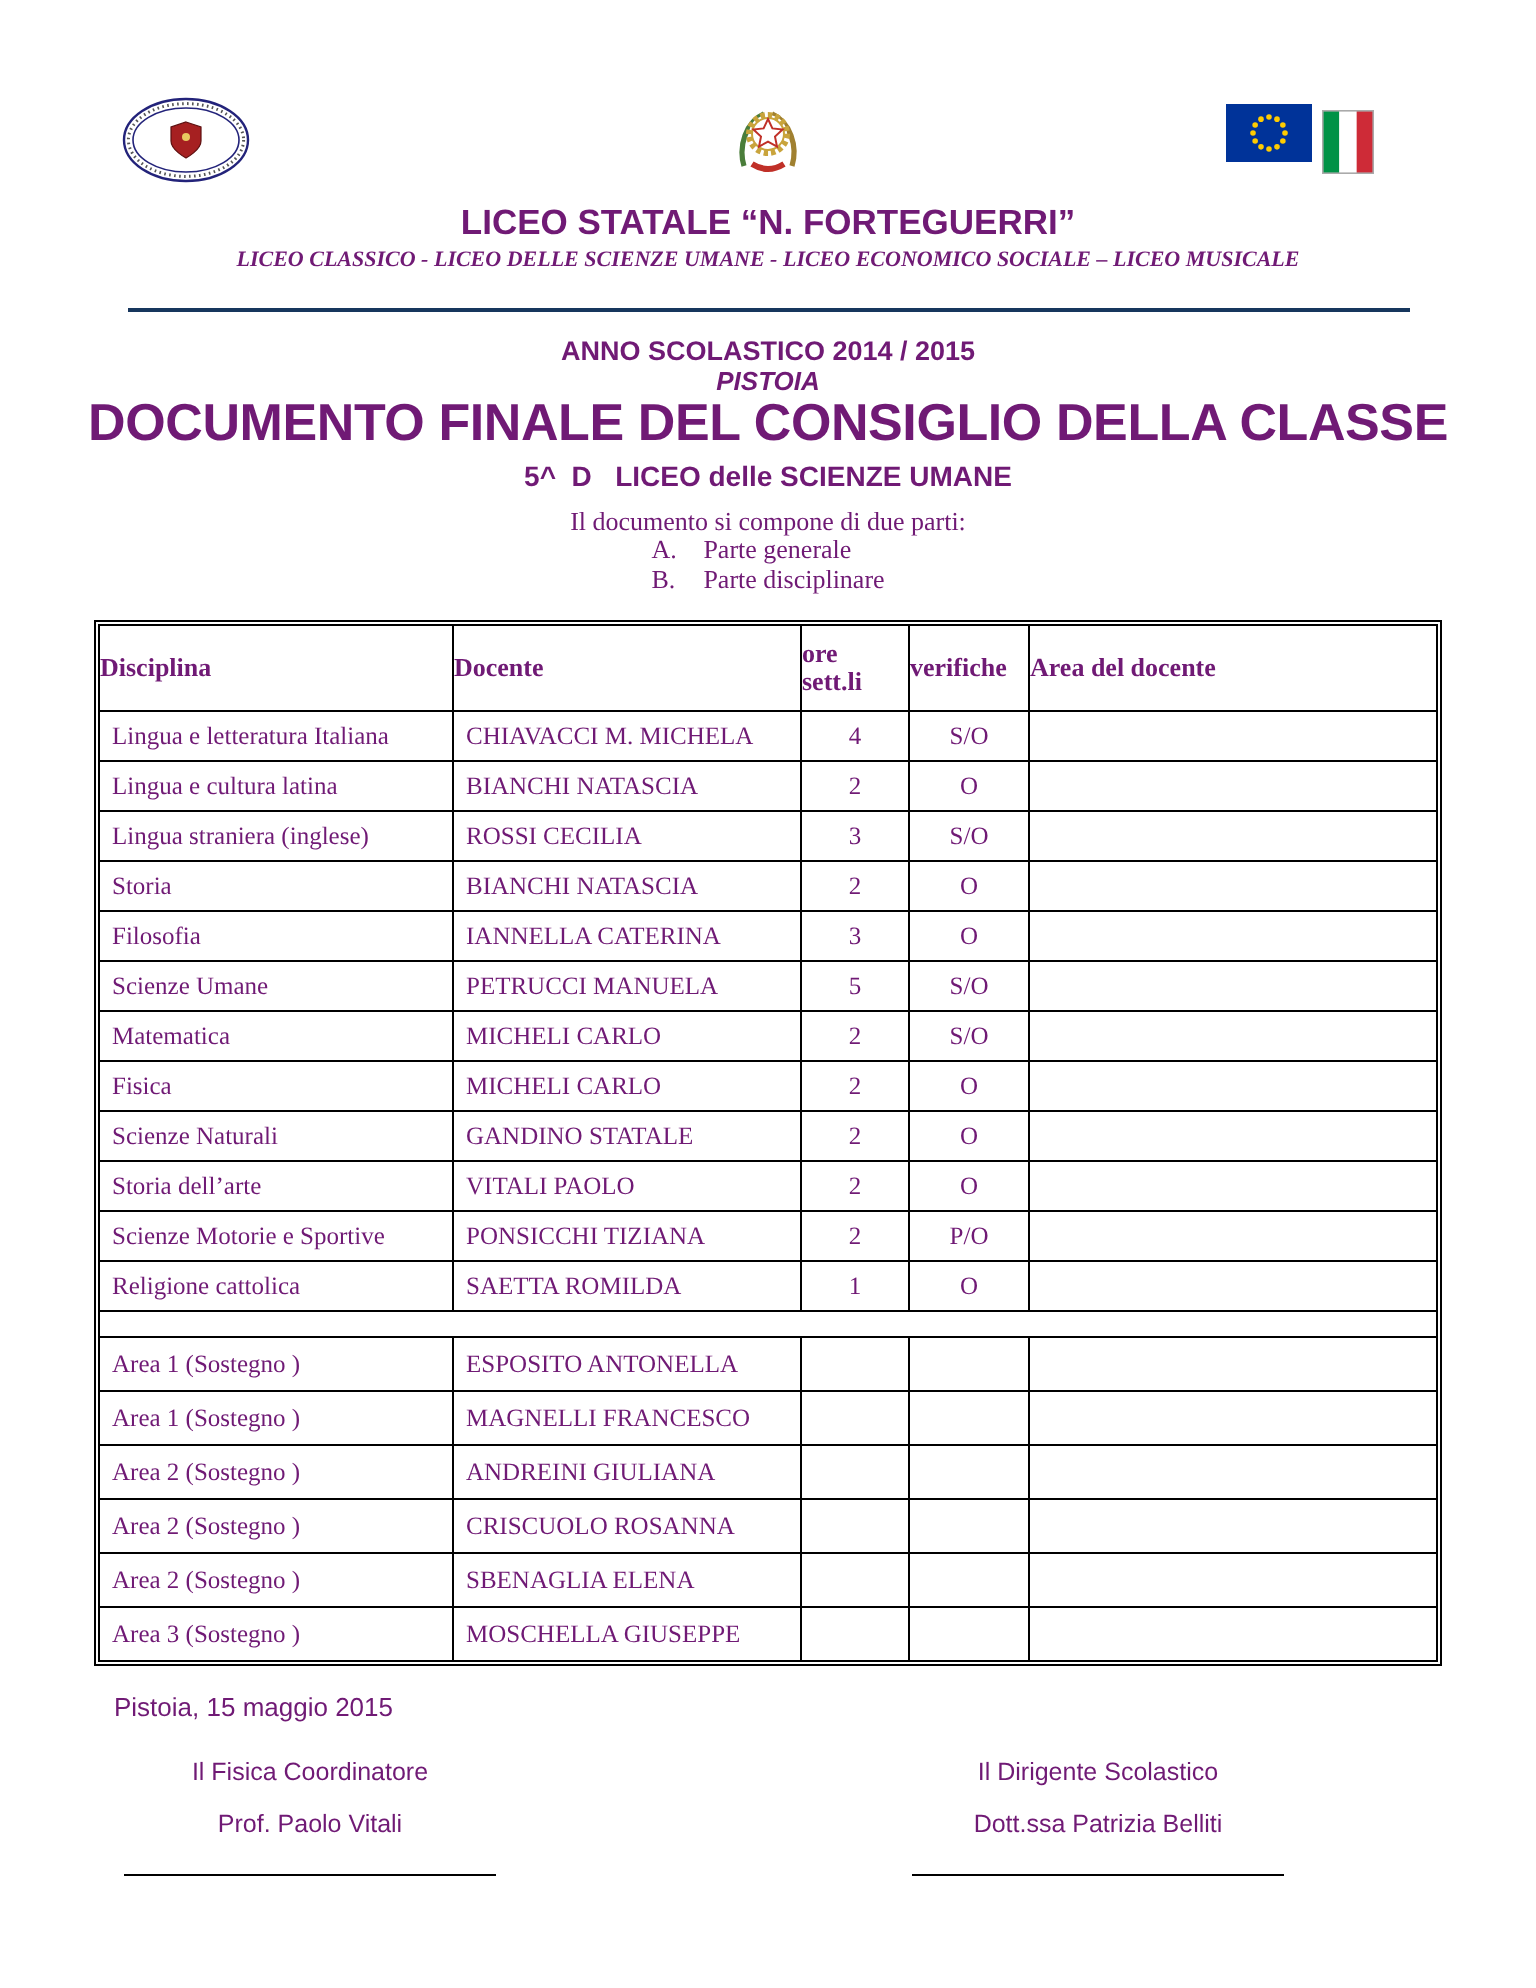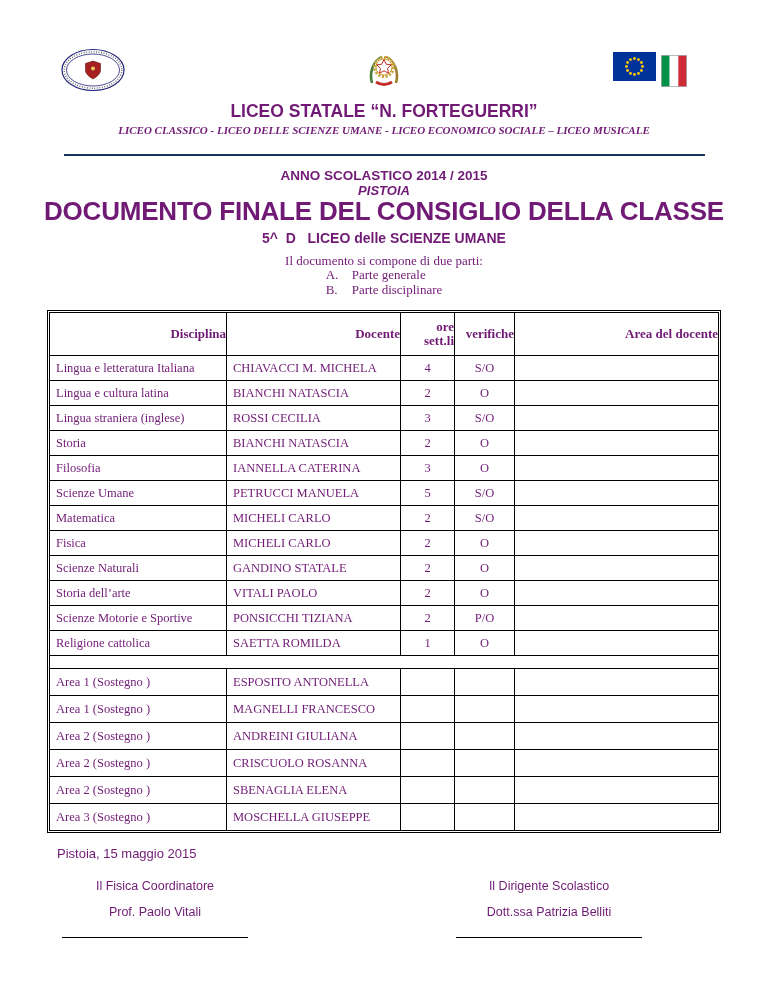--- a/index.html
+++ b/index.html
@@ -29,21 +29,21 @@
   .parts-wrap   { position:absolute; top:268px; left:0; width:100%; }
   .parts        { margin:0 auto; display:table; text-align:left; }
   .part         { font-size:13px; line-height:14.5px; }
   .part-label   { display:inline-block; width:26px; }
 
   
   .table-wrap { position:absolute; top:310px; left:47px; width:674px; border:1px solid #000; padding:1px; background:#fff; }
   table { width:100%; border-collapse:collapse; table-layout:fixed; }
   th, td { border:1px solid #000; overflow:hidden; }
   col.w1{width:177px} col.w2{width:174px} col.w3{width:54px} col.w4{width:60px} col.w5{width:auto}
-  thead th { height:43px; font-size:13px; font-weight:bold; text-align:right; vertical-align:middle; font-family:"Liberation Serif",serif; }
+  thead th { height:43px; font-size:13px; font-weight:bold; text-align:left; vertical-align:middle; font-family:"Liberation Serif",serif; }
   thead th div { line-height:14px; }
   tbody td { font-size:12.5px; vertical-align:middle; padding:1px 4px; font-family:"Liberation Serif",serif; }
   tbody.main-rows td { height:25px; }
   tbody.support-rows td { height:27px; }
   td.c-disciplina, td.c-docente { text-align:left; padding-left:6px; }
   td.c-ore, td.c-verifiche { text-align:center; }
   tbody.gap td { height:13px; border-left:1px solid #000; border-right:1px solid #000; }
 
   
   .date-line  { position:absolute; top:846px; left:57px;  font-family:"Liberation Sans",sans-serif; font-size:13px; }

